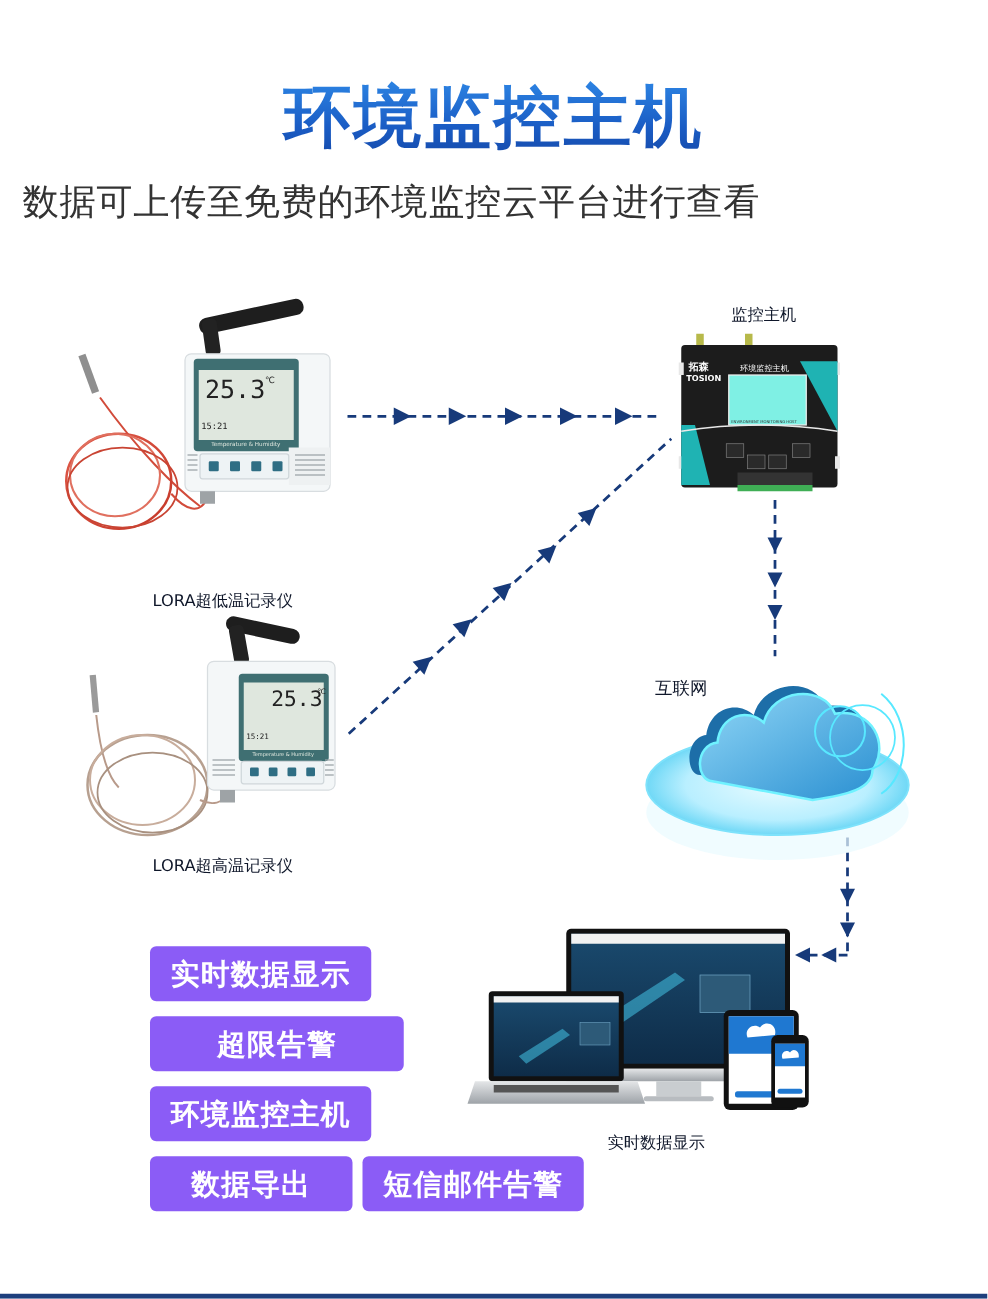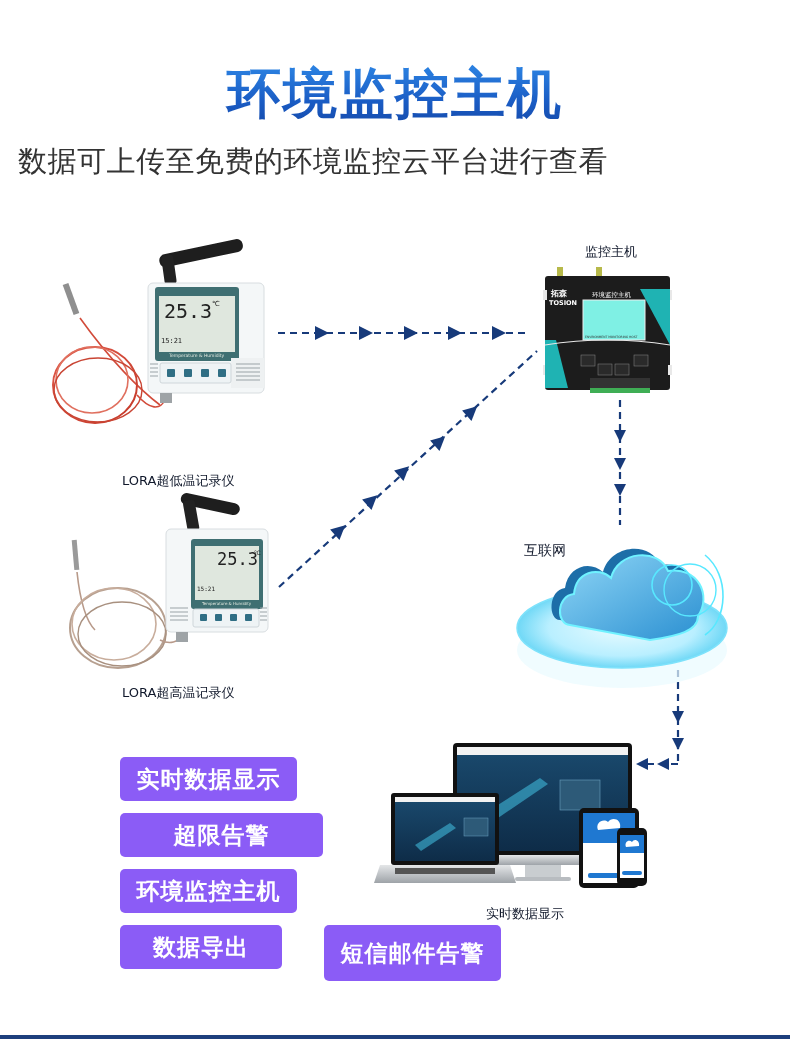--- a/index.html
+++ b/index.html
@@ -243,15 +243,15 @@
 <div class="abs label" style="left:122px;top:434px;margin-top:38px;">LORA超低温记录仪</div>
 <div class="abs label" style="left:122px;top:684px;">LORA超高温记录仪</div>
 <div class="abs label" style="left:585px;top:243px;">监控主机</div>
 <div class="abs label" style="left:524px;top:542px;font-size:14px;">互联网</div>
 <div class="abs label" style="left:486px;top:905px;">实时数据显示</div>
 
 <div class="abs feature" style="left:120px;top:757px;width:177px;height:44px;">实时数据显示</div>
 <div class="abs feature" style="left:120px;top:813px;width:203px;height:44px;">超限告警</div>
 <div class="abs feature" style="left:120px;top:869px;width:177px;height:44px;">环境监控主机</div>
 <div class="abs feature" style="left:120px;top:925px;width:162px;height:44px;">数据导出</div>
-<div class="abs feature" style="left:324px;top:925px;width:177px;height:56px;font-family:Liberation Mono, monospace;">短信邮件告警</div>
+<div class="abs feature" style="left:290px;top:925px;width:177px;height:44px;font-family:Liberation Mono, monospace;">短信邮件告警</div>
 
 <div class="abs bottom-bar"></div>
 
 </body></html>

